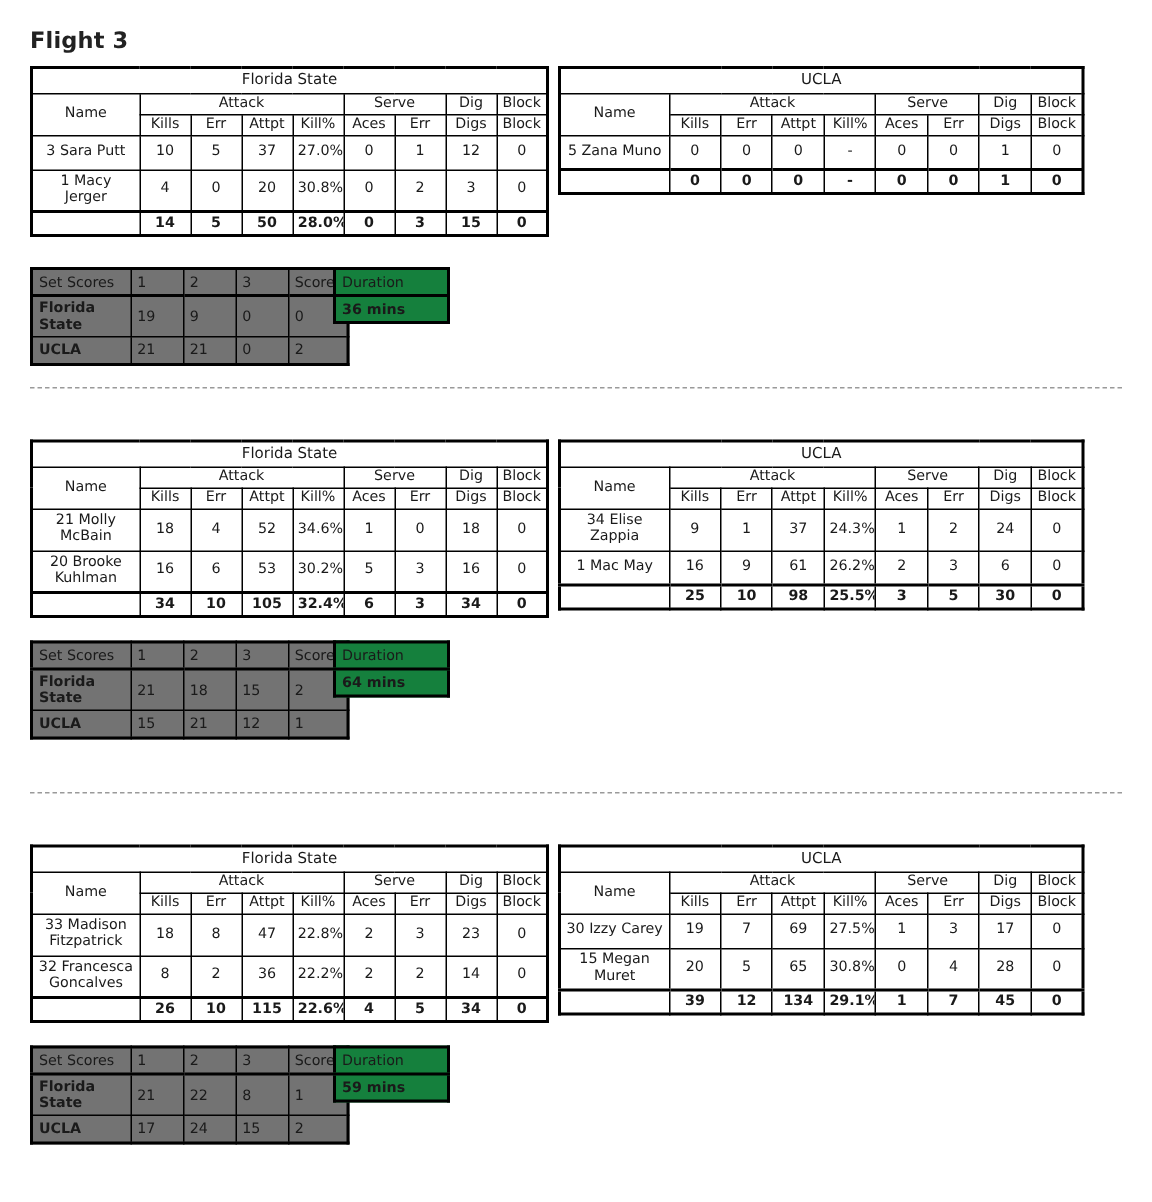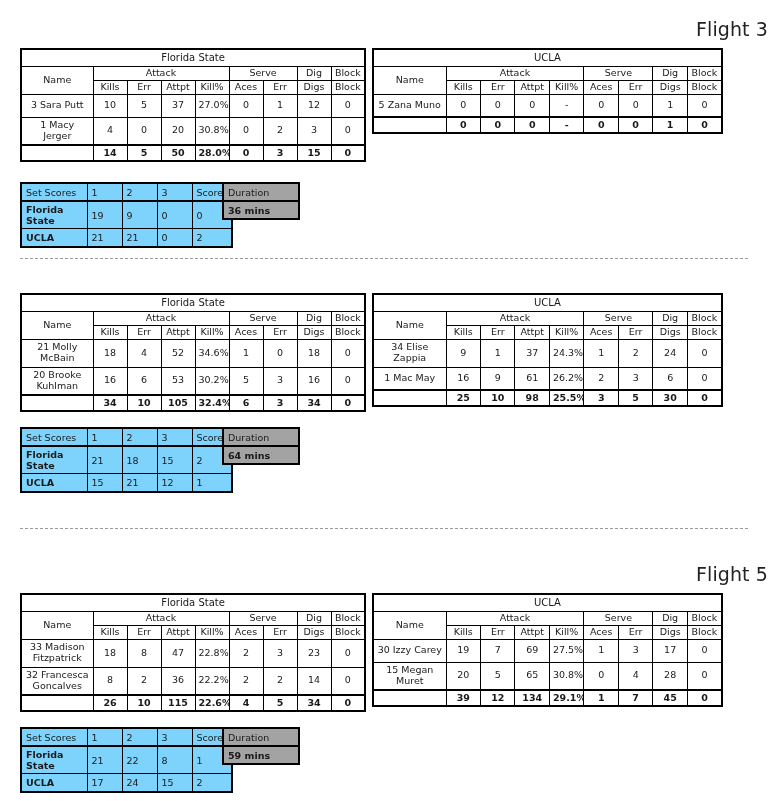--- a/index.html
+++ b/index.html
@@ -13,26 +13,25 @@
     height: 801px;
     font-family: "DejaVu Sans", "Liberation Sans", sans-serif;
     color: #1a1a1a;
     overflow: hidden;
   }
   .page { position: relative; width: 768px; height: 801px; }
 
   .flight-block { position: absolute; left: 0; width: 768px; }
 
   .flight-title {
-    font-size: 19px;
-    font-weight: normal;
+    font-size: 15px;
+    font-weight: bold;
     color: #222;
     margin: 0 0 8px 20px;
     letter-spacing: 0.1px;
-    text-align: right;
   }
 
   .tables-row { position: relative; height: 124px; }
 
   
   table.box {
     position: absolute;
     top: 0;
     border-collapse: collapse;
     border: 2px solid #000;
@@ -92,21 +91,21 @@
   col.c-stat { width: 34px; }
 
   
   .score-row { position: relative; height: 56px; margin-top: 10px; }
 
   table.sets {
     position: absolute;
     left: 20px; top: 0;
     border-collapse: collapse;
     border: 2px solid #000;
-    background: #7dd3fc;
+    background: #737373;
     font-size: 9.5px;
     table-layout: fixed;
   }
   table.sets td {
     border: 1px solid #000;
     padding: 2px 4px;
     text-align: left;
     height: 18px;
     font-weight: normal;
     overflow: hidden;
@@ -116,21 +115,21 @@
   table.sets col.s-score { width: 40px; }
   table.sets td.lbl { font-weight: bold; }
   table.sets tr.head td { font-weight: normal; border-bottom: 2px solid #000; }
   table.sets tr.head td.lbl { font-weight: normal; }
 
   table.dur {
     position: absolute;
     left: 222px; top: 0;
     border-collapse: collapse;
     border: 2px solid #000;
-    background: #a3a3a3;
+    background: #15803d;
     font-size: 9.5px;
     table-layout: fixed;
     width: 78px;
   }
   table.dur td {
     border: 1px solid #000;
     padding: 2px 4px;
     text-align: left;
     height: 18px;
     overflow: hidden;
@@ -518,21 +517,20 @@
               <td class="dur-val">64 mins</td>
             </tr>
         </tbody>
       </table>
     </div>
   </div>
 
   <div class="divider" style="top:528px;"></div>
 
   <div class="flight-block" style="top:563px;">
-    <h2 class="flight-title">Flight 5</h2>
 
     <div class="tables-row">
       <table class="box left">
         <colgroup>
             <col class="c-name">
             <col class="c-stat">
             <col class="c-stat">
             <col class="c-stat">
             <col class="c-stat">
             <col class="c-stat">

